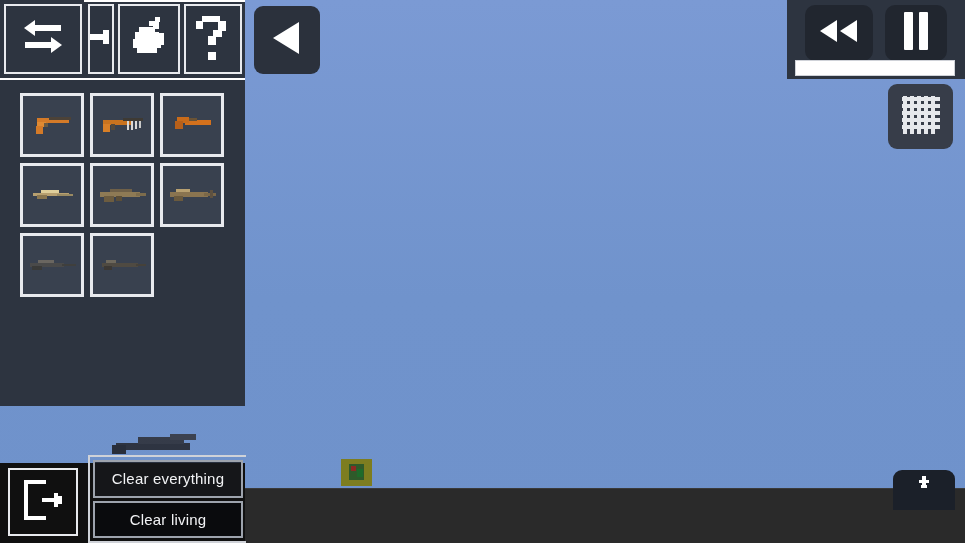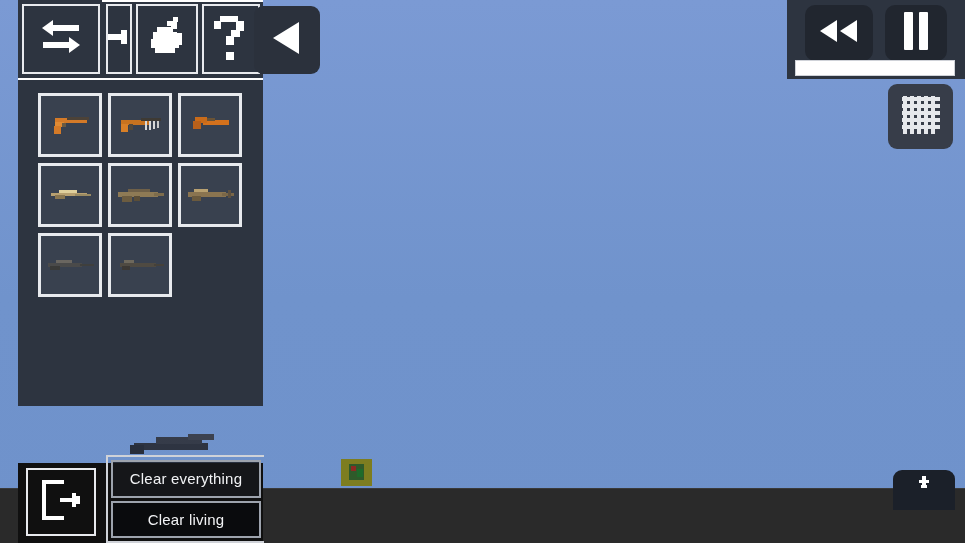--- a/index.html
+++ b/index.html
@@ -51,21 +51,21 @@
   }
   .entity-crate .dot2 {
     position: absolute; left: 16px; top: 12px;
     width: 6px; height: 8px;
     background: #1e6b2a;
   }
 
   
   .sidebar {
     position: absolute;
-    left: 18px; top: 0;
+    left: 0; top: 0;
     width: 245px; height: 406px;
     background: #2d3440;
   }
 
   
   .toolbar {
     position: absolute;
     left: 0; top: 0;
     width: 245px; height: 78px;
   }

